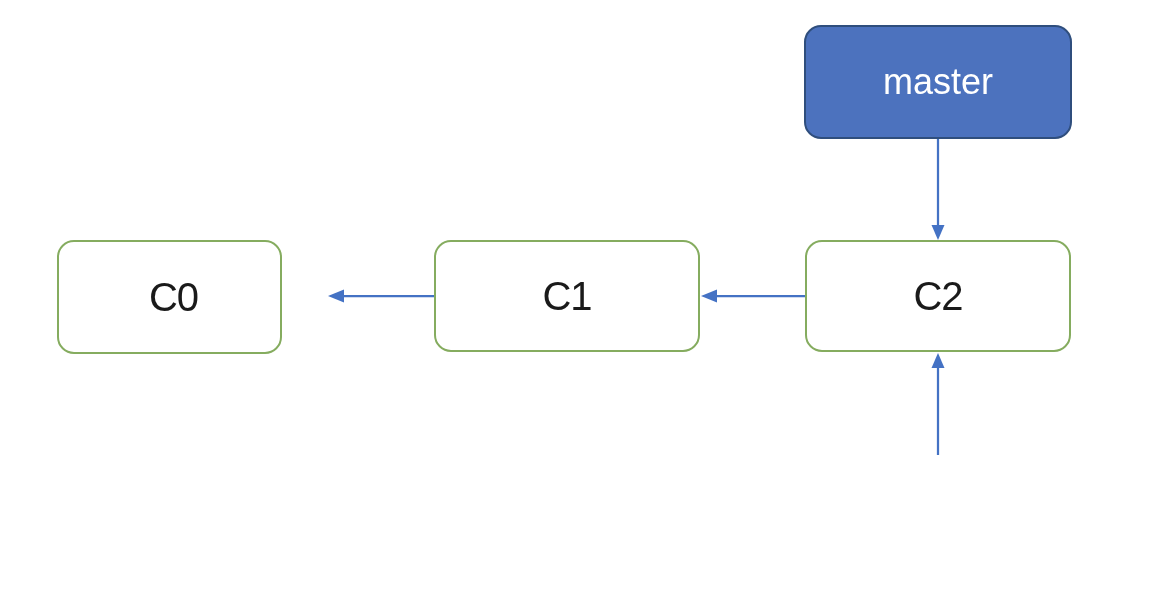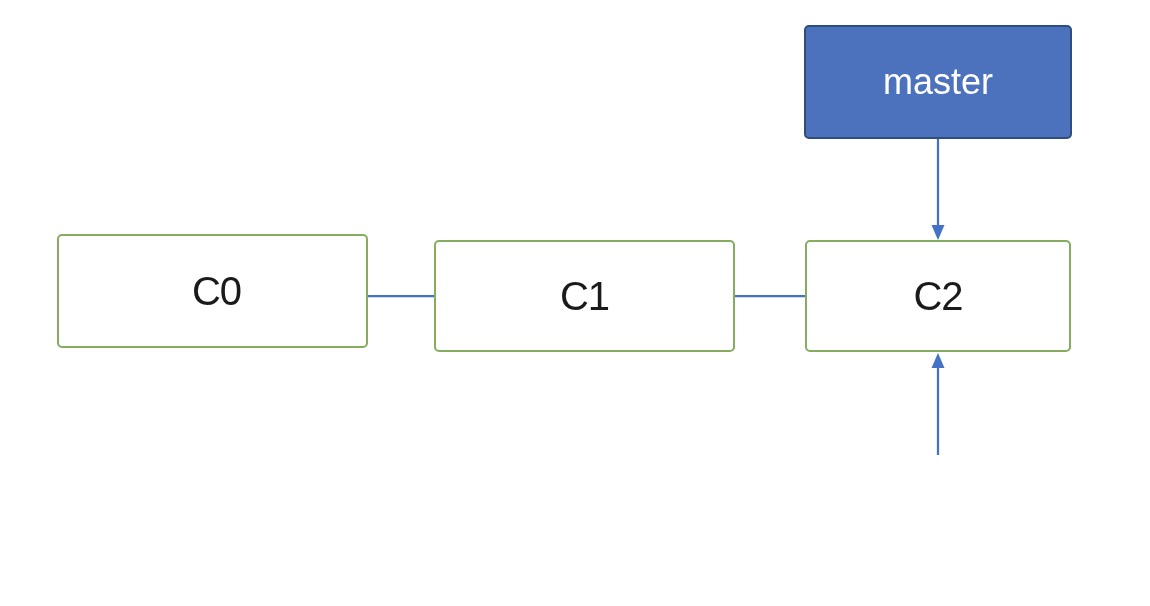--- a/index.html
+++ b/index.html
@@ -29,37 +29,37 @@
   }
   .arrows polygon {
     fill: var(--arrow, #4472C4);
   }
   .node {
     position: absolute;
     box-sizing: border-box;
     display: flex;
     align-items: center;
     justify-content: center;
-    border-radius: 5px;
+    border-radius: 17px;
   }
   .commit-box {
     background: var(--commit-fill, #ffffff);
     border: 2px solid var(--commit-border, #85AC5F);
     color: var(--commit-text, #1a1a1a);
     font-size: 40px;
     letter-spacing: -1px;
   }
   .branch-box {
     background: var(--branch-fill, #4C72BE);
     border: 2.5px solid var(--branch-border, #2F4E7D);
     color: var(--branch-text, #ffffff);
     font-size: 36px;
   }
-  #box-c0     { left: 57px;  top: 234px; width: 311px; height: 114px; padding-left: 8px; }
-  #box-c1     { left: 434px; top: 240px; width: 301px; height: 112px; }
+  #box-c0     { left: 57px;  top: 240px; width: 225px; height: 114px; padding-left: 8px; }
+  #box-c1     { left: 434px; top: 240px; width: 266px; height: 112px; }
   #box-c2     { left: 805px; top: 240px; width: 266px; height: 112px; }
   #box-master { left: 804px; top: 25px;  width: 268px; height: 114px; }
   #box-issue  { left: 804px; top: 455px; width: 268px; height: 111px; }
 </style>
 </head>
 <body>
 
 <div class="canvas">
 
   <svg class="arrows" viewBox="0 0 1150 606" xmlns="http://www.w3.org/2000/svg">

